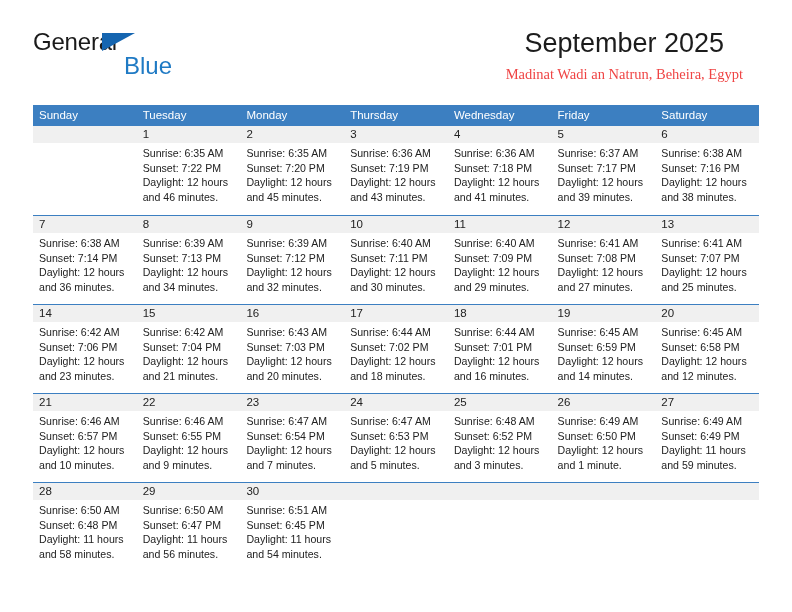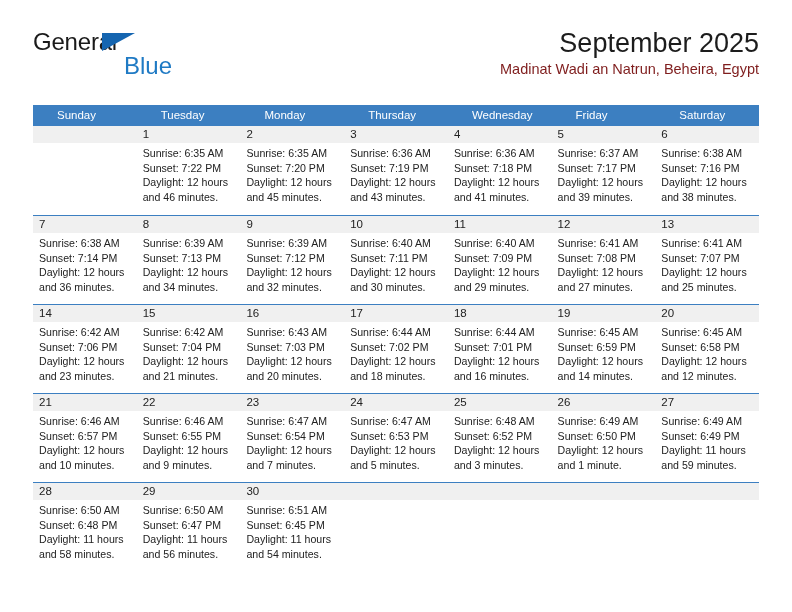--- a/index.html
+++ b/index.html
@@ -59,35 +59,37 @@
     margin-top: -4px;
     margin-left: 30px;
     font-size: 24px;
     color: #1f7ac4;
     line-height: 28px;
     text-align: center;
   }
 
   .title-block {
     position: absolute;
-    right: 0;
+    right: 16px;
     top: -2px;
-    text-align: right;
+    text-align: center;
   }
   .cal-title {
     font-size: 27px;
     color: #1c1c1c;
     line-height: 34px;
     white-space: nowrap;
   }
   .cal-subtitle {
+    margin-top: 5px;
     font-size: 14.5px;
-    color: #7f1d1d;
+    color: #ef4444;
     line-height: 18px;
     white-space: nowrap;
+    font-family: Liberation Serif, serif;
   }
 
   
   .calendar {
     position: absolute;
     left: 33px;
     top: 105px;
     width: 726px;
   }
   .dow-row {
@@ -97,21 +99,20 @@
   }
   .dow {
     flex: 1 1 0;
     font-size: 11.5px;
     color: #ffffff;
     line-height: 21px;
     padding-left: 6px;
     box-sizing: border-box;
     overflow: hidden;
     white-space: nowrap;
-    margin-left: 18px;
   }
 
   .week {
     display: flex;
     border-top: 1.5px solid #3c7fc1;
     height: 89px;
     box-sizing: border-box;
   }
   .week:first-of-type {
     border-top: none;

